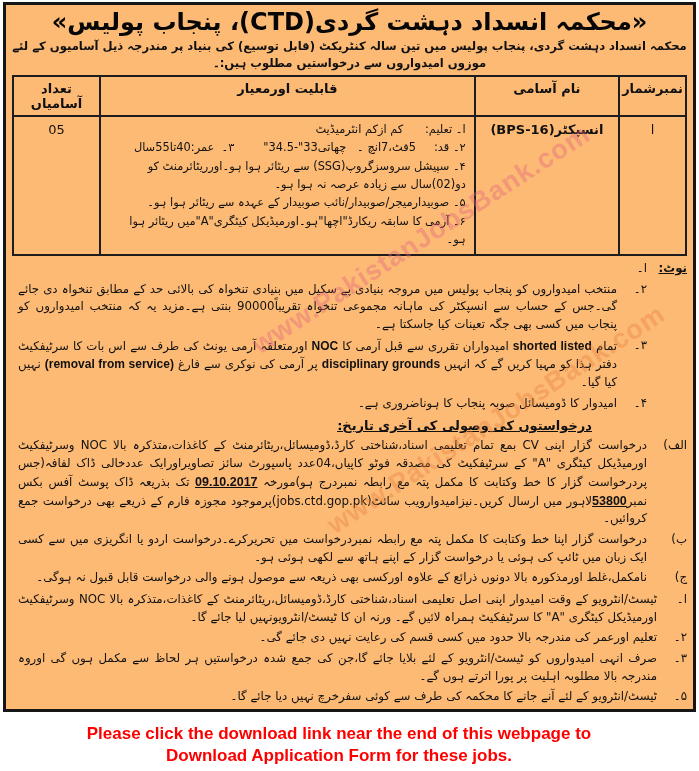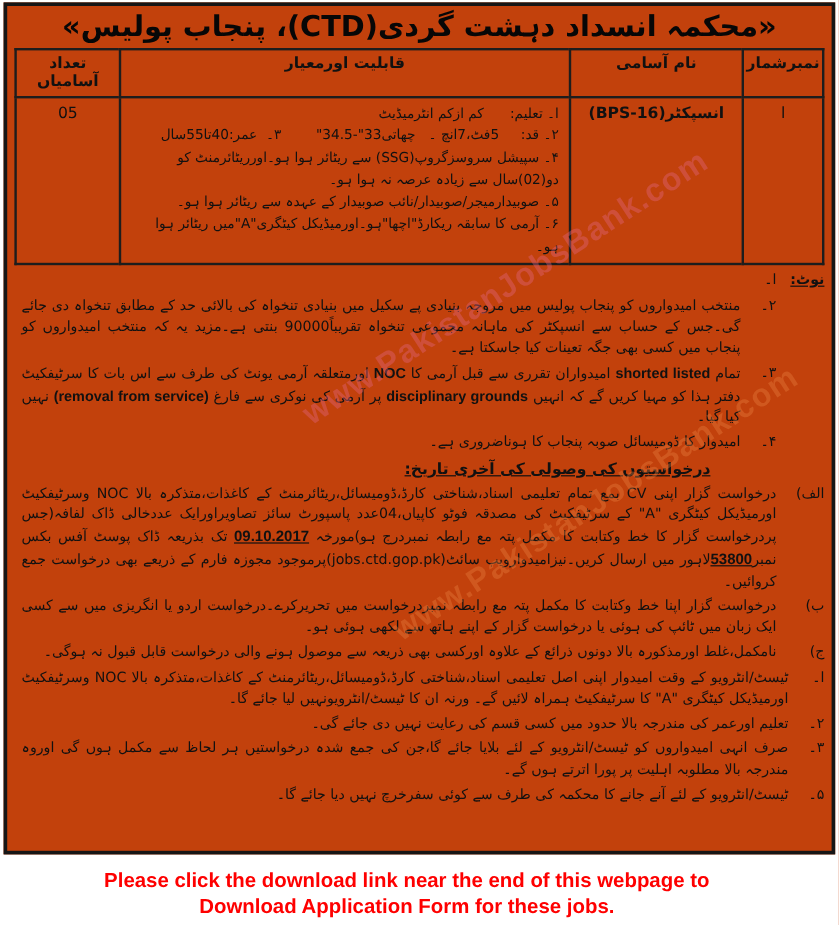--- a/index.html
+++ b/index.html
@@ -9,21 +9,21 @@
     background: #ffffff;
     font-family: "DejaVu Sans", "Liberation Sans", sans-serif;
     overflow: hidden;
     color: #111;
   }
   .ad {
     position: absolute;
     left: 3px; top: 2px;
     width: 693px; height: 710px;
     border: 3px solid #161616;
-    background: #c2410c;
+    background: #fdba74;
     padding: 2px 6px 4px;
     direction: rtl;
     overflow: hidden;
   }
   .title {
     text-align: center;
     font-weight: bold;
     font-size: 24px;
     line-height: 1.25;
     color: #070707;
@@ -111,20 +111,21 @@
   .wm1 { left: 255px; top: 332px; transform: rotate(-33deg); color: rgba(224, 99, 128, 0.40); }
   .wm2 { left: 330px; top: 512px; transform: rotate(-33deg); color: rgba(232, 126, 62, 0.38); }
 </style>
 </head>
 <body>
 
 <div class="ad">
 
   <div class="title">«محکمہ انسداد دہشت گردی(CTD)، پنجاب پولیس»</div>
 
+  <div class="intro">محکمہ انسداد دہشت گردی، پنجاب پولیس میں تین سالہ کنٹریکٹ (قابل توسیع) کی بنیاد پر مندرجہ ذیل آسامیوں کے لئے موزوں امیدواروں سے درخواستیں مطلوب ہیں:۔</div>
 
   <table class="jobs">
     <tbody>
         <tr>
       <th class="c-serial">نمبرشمار</th>
       <th class="c-post">نام آسامی</th>
       <th class="c-qual">قابلیت اورمعیار</th>
       <th class="c-count">تعداد آسامیاں</th>
     </tr>
     <tr>

